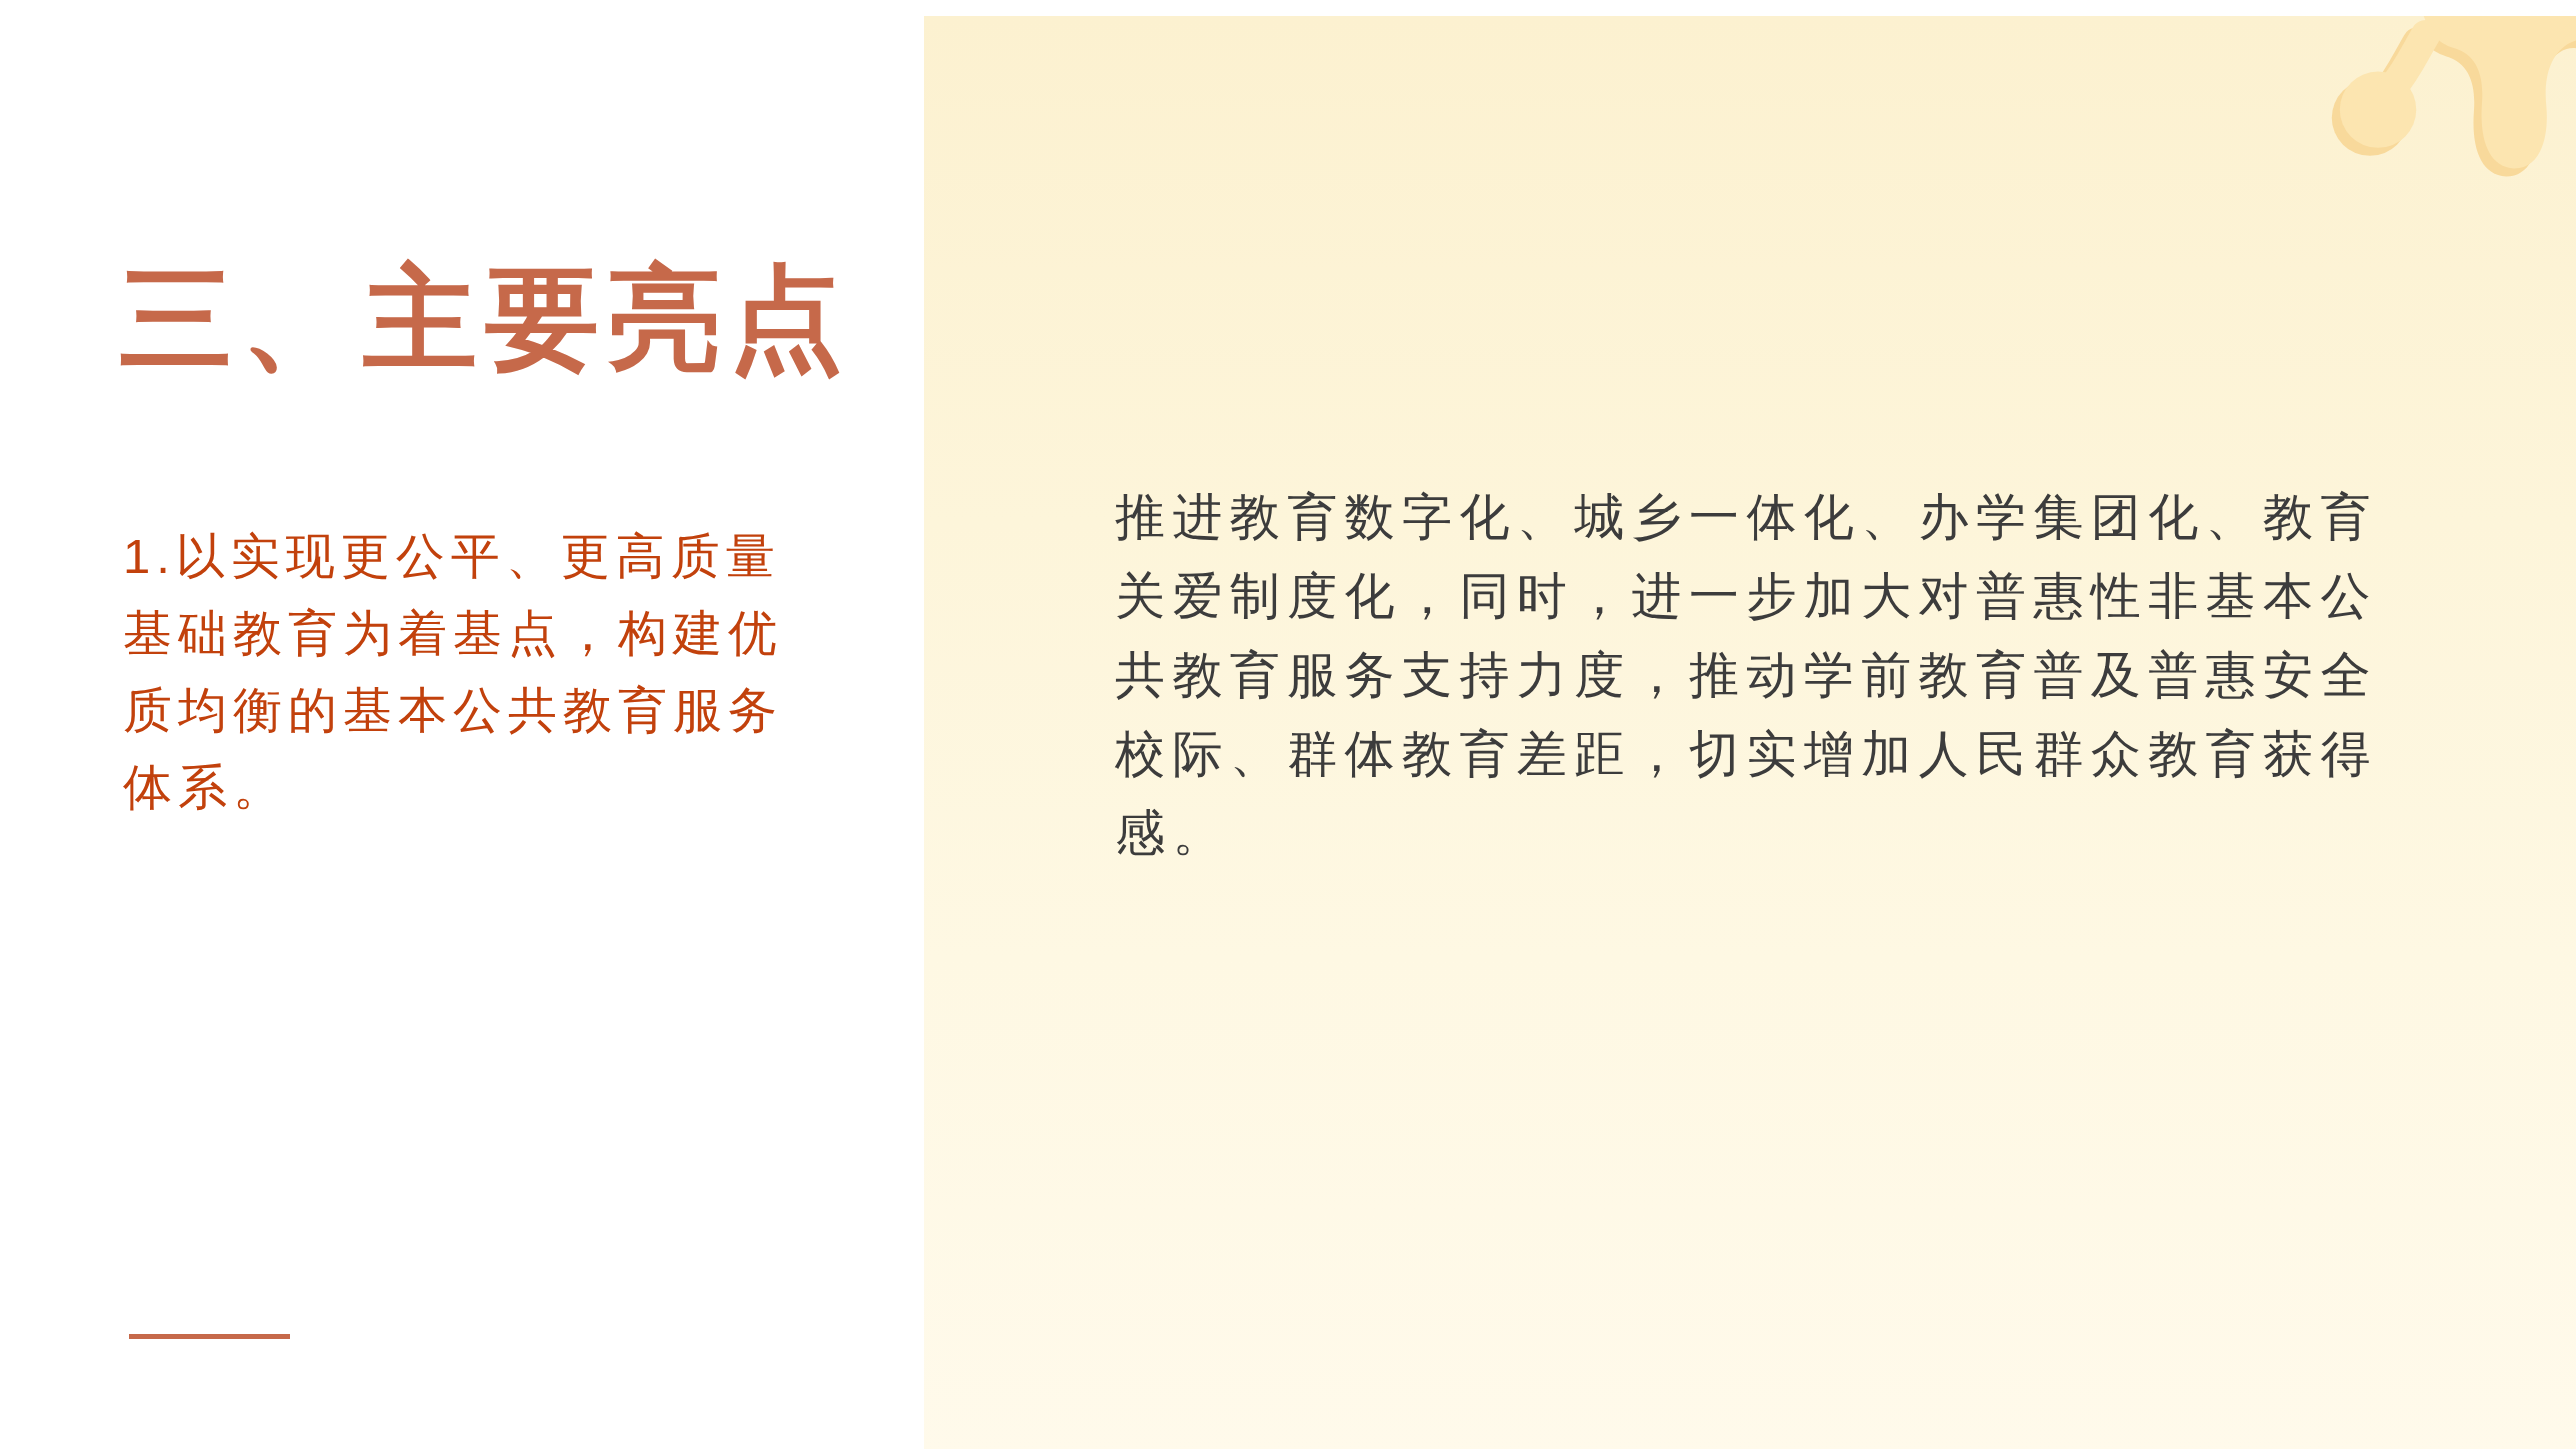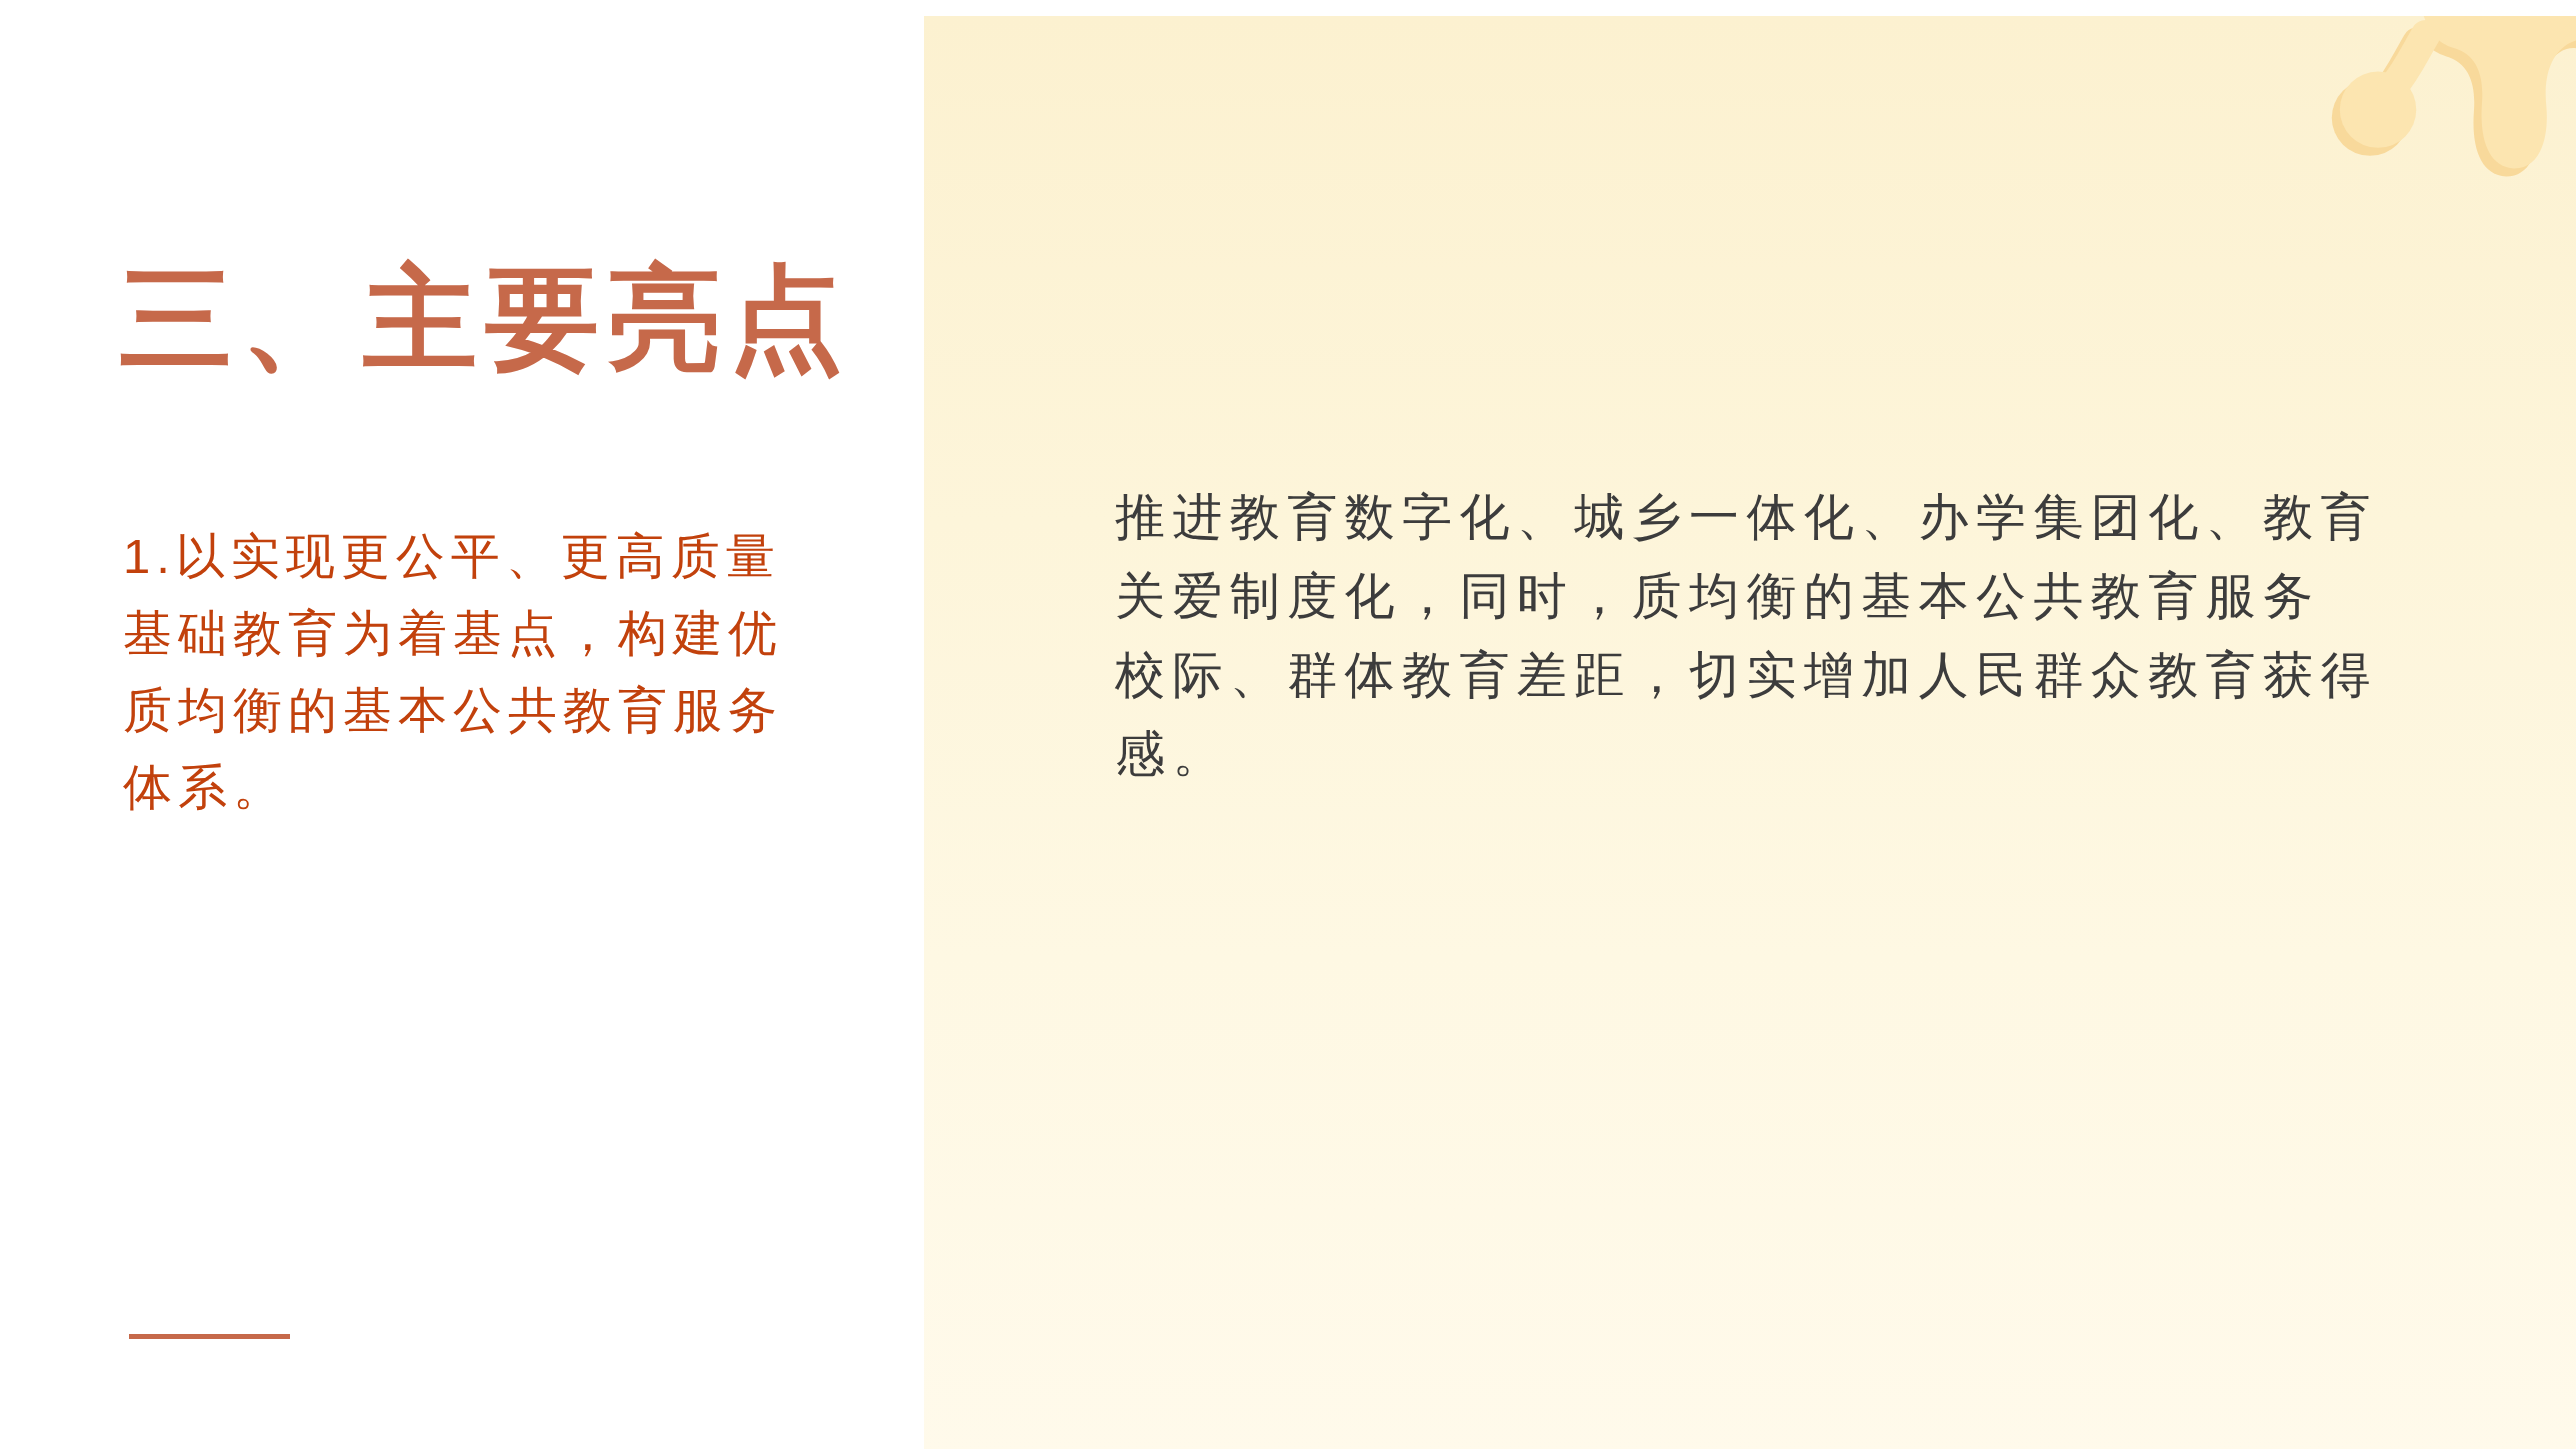--- a/index.html
+++ b/index.html
@@ -138,21 +138,22 @@
           C 700 95, 698 70, 715 55
           C 735 38, 760 45, 780 70
           L 780 0 Z"></path>
         <circle class="cloud-light-fill" cx="97" cy="140" r="57"></circle>
         <path class="cloud-light-stroke" d="M 118 108 C 140 82, 152 55, 168 28"></path>
       </g>
     </svg>
 
     <div class="right-text">
       <div class="text-line">推进教育数字化、城乡一体化、办学集团化、教育</div>
-      <div class="text-line">关爱制度化，同时，质均衡的基本公共教育服务</div>
+      <div class="text-line">关爱制度化，同时，进一步加大对普惠性非基本公</div>
+      <div class="text-line">共教育服务支持力度，推动学前教育普及普惠安全</div>
       <div class="text-line">校际、群体教育差距，切实增加人民群众教育获得</div>
       <div class="text-line">感。</div>
     </div>
 
   </section>
 
 </div>
 
 
 </body></html>

